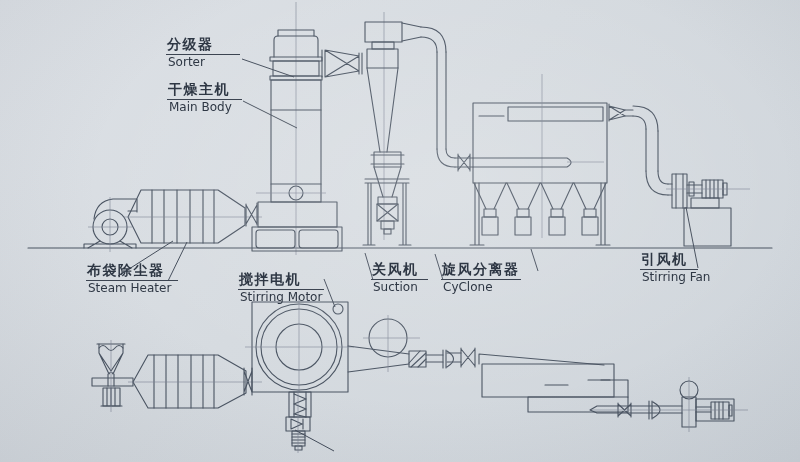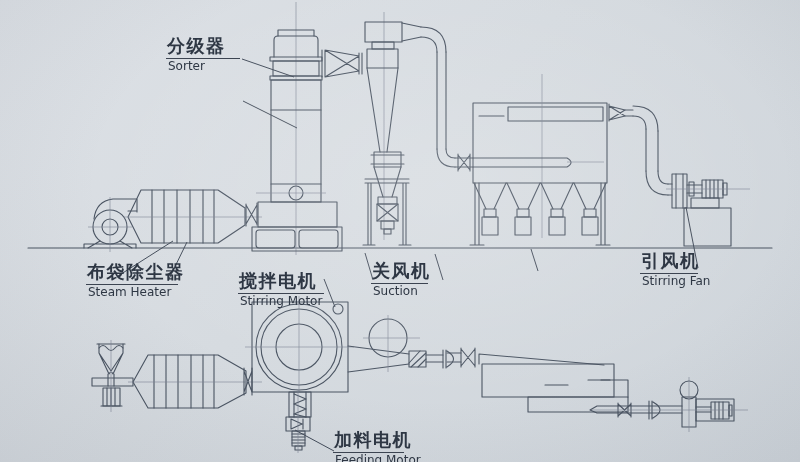--- a/index.html
+++ b/index.html
@@ -8,21 +8,21 @@
     background:linear-gradient(135deg,#dde1e6 0%,#d6dbe0 45%,#cfd5db 100%);
     font-family:"DejaVu Sans","Liberation Sans",sans-serif;
   }
   #vignette{position:absolute;inset:0;pointer-events:none;
     background:radial-gradient(ellipse at 55% 40%, rgba(255,255,255,.18) 0%, rgba(0,0,0,0) 55%, rgba(60,70,85,.10) 100%);}
   svg{position:absolute;left:0;top:0;}
   .ln{fill:none;stroke:#4a5462;stroke-width:1.1;stroke-linecap:round;stroke-linejoin:round;}
   .cl{fill:none;stroke:#7c8596;stroke-width:.6;}
   .ld{fill:none;stroke:#434c5a;stroke-width:1;}
   .lbl{position:absolute;color:#2e3744;line-height:1.05;z-index:3;}
-  .lbl .zh{display:block;font-size:18px;font-weight:700;letter-spacing:1.5px;
+  .lbl .zh{display:block;font-size:14px;font-weight:700;letter-spacing:1.5px;
     border-bottom:1.4px solid #3c4451;padding:0 2px 2px 1px;white-space:nowrap;}
   .lbl .en{display:block;font-size:12px;padding:1px 0 0 2px;white-space:nowrap;}
 </style>
 </head>
 <body>
 
 <div id="stage">
 
 <svg width="800" height="462" viewBox="0 0 800 462">
 
@@ -220,35 +220,39 @@
     <path class="ld" d="M538,271 L531,249"></path>
     <path class="ld" d="M698,268 L686,207"></path>
     <path class="ld" d="M334,451 L295,430"></path>
   </g>
 </svg>
 
 <div class="lbl" style="left:166px;top:37px;width:74px">
   <span class="zh">分级器</span>
   <span class="en">Sorter</span>
 </div>
+<div class="lbl" style="left:167px;top:82px;width:75px">
+  <span class="zh">干燥主机</span>
+  <span class="en">Main Body</span>
+</div>
 <div class="lbl" style="left:86px;top:263px;width:92px">
   <span class="zh">布袋除尘器</span>
   <span class="en">Steam Heater</span>
 </div>
 <div class="lbl" style="left:238px;top:272px;width:86px">
   <span class="zh">搅拌电机</span>
   <span class="en">Stirring Motor</span>
 </div>
 <div class="lbl" style="left:371px;top:262px;width:57px">
   <span class="zh">关风机</span>
   <span class="en">Suction</span>
 </div>
+<div class="lbl" style="left:441px;top:262px;width:80px">
+  <span class="zh">旋风分离器</span>
+  <span class="en">CyClone</span>
+</div>
 <div class="lbl" style="left:640px;top:252px;width:58px">
   <span class="zh">引风机</span>
   <span class="en">Stirring Fan</span>
 </div>
-<div class="lbl" style="left:333px;top:431px;width:71px">
-  <span class="zh">加料电机</span>
-  <span class="en">Feeding Motor</span>
-</div>
 
 <div id="vignette"></div>
 </div>
 
 </body></html>

